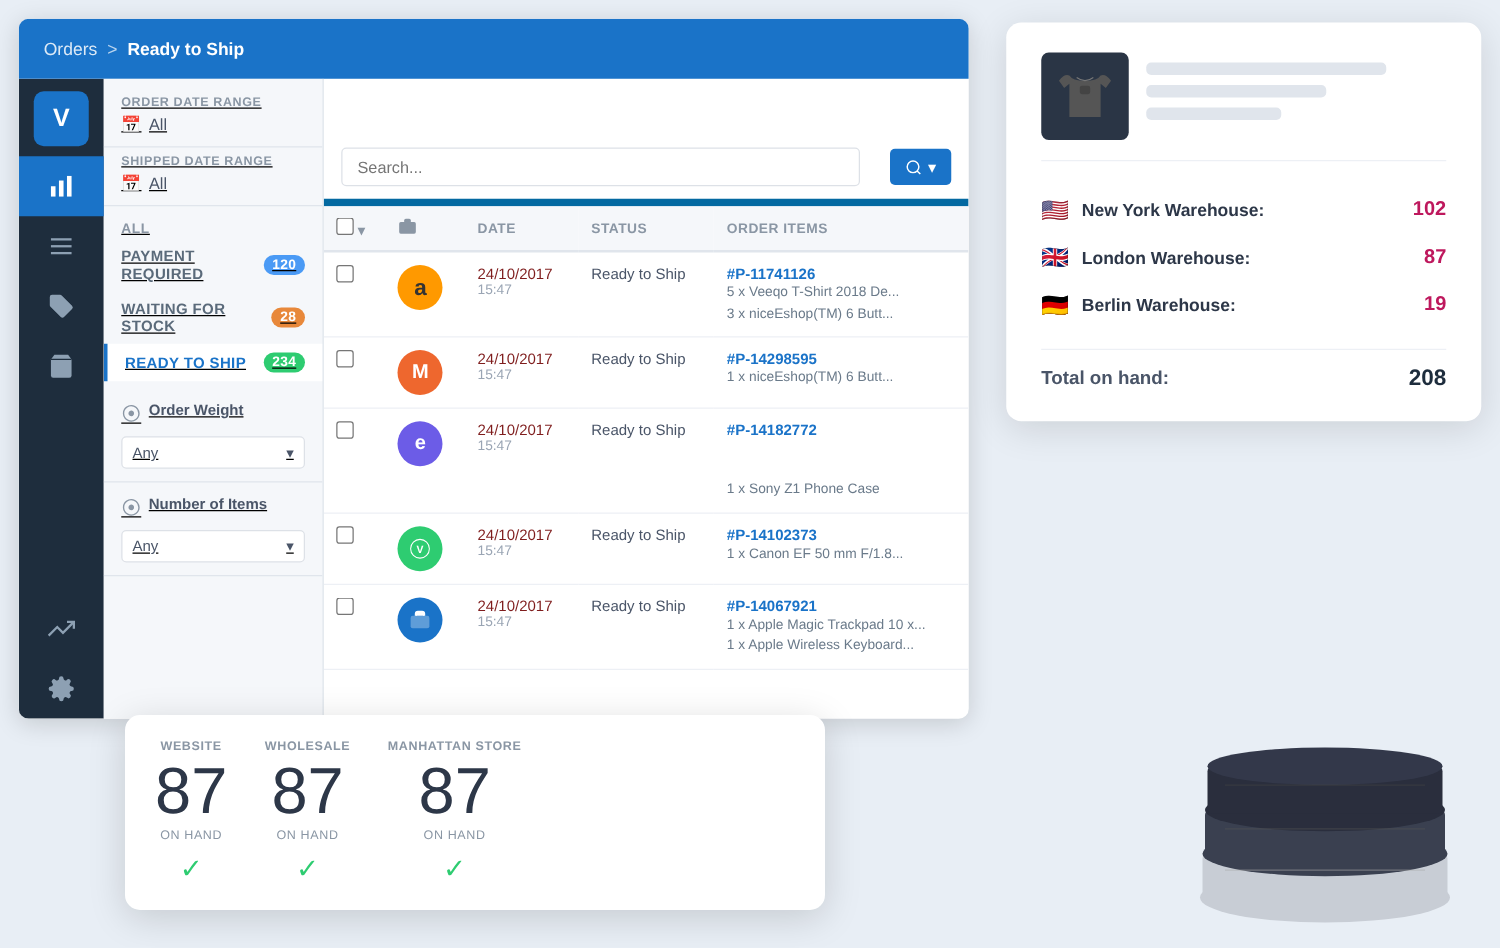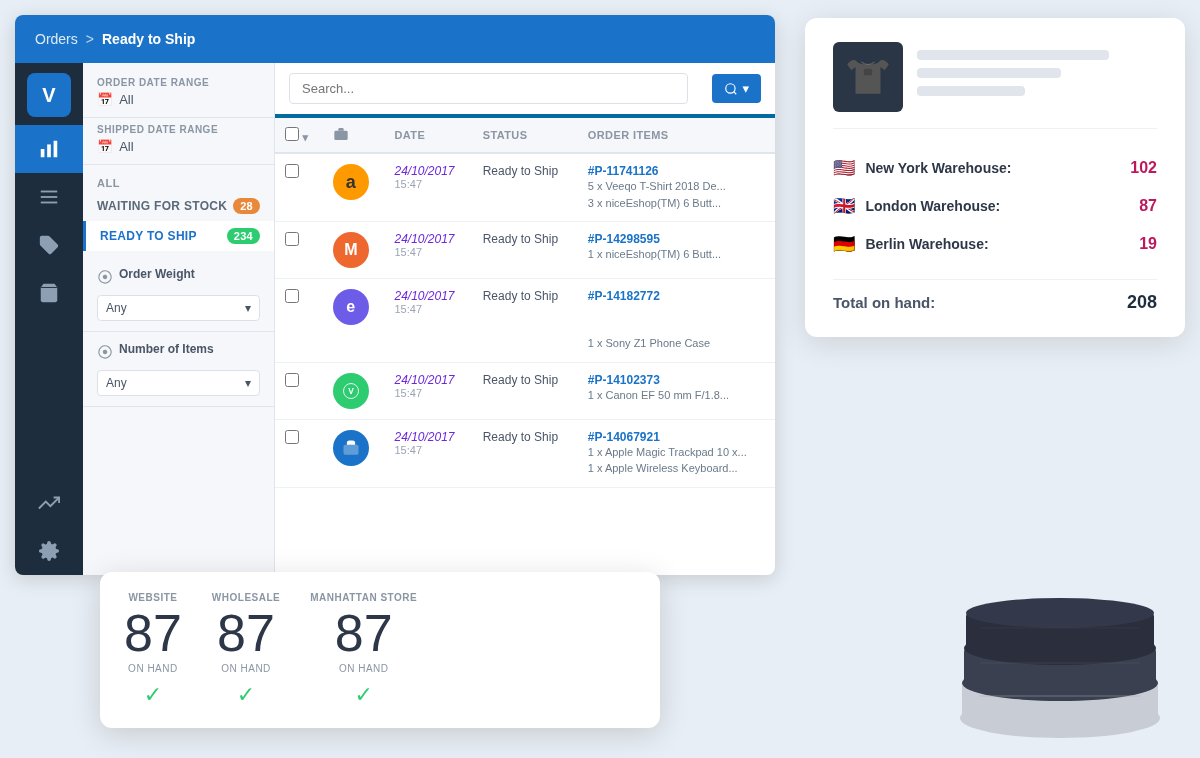--- a/index.html
+++ b/index.html
@@ -96,26 +96,27 @@
       background: #1a73c8;
       color: #fff;
     }
     .nav-icon-item svg {
       width: 22px;
       height: 22px;
     }
 
     
     .filters-sidebar {
-      width: 192px;
+      width: 176px;
       background: #f5f7fa;
       border-right: 1px solid #e0e5ec;
       padding: 14px 0;
       overflow-y: auto;
       flex-shrink: 0;
+      text-decoration: underline;
     }
     .filter-section {
       padding: 0 14px 10px;
       border-bottom: 1px solid #e0e5ec;
       margin-bottom: 6px;
     }
     .filter-label {
       font-size: 10px;
       font-weight: 700;
       color: #8a96a4;
@@ -187,24 +188,25 @@
 
     
     .orders-area {
       flex: 1;
       display: flex;
       flex-direction: column;
       overflow: hidden;
     }
     .search-bar {
       padding: 10px 14px;
-      border-bottom: 4px solid #0369a1;
+      border-bottom: 6px solid #0369a1;
       display: flex;
       align-items: center;
       gap: 24px;
+      margin-top: 45px;
     }
     .search-input {
       flex: 1;
       border: 1px solid #dde1e7;
       border-radius: 4px;
       padding: 7px 12px;
       font-size: 13px;
       color: #a0aab4;
       outline: none;
     }
@@ -259,21 +261,21 @@
       justify-content: center;
       font-size: 14px;
       font-weight: 900;
       color: #fff;
       flex-shrink: 0;
     }
 
     .order-link { color: #1a73c8; font-weight: 600; font-size: 12px; text-decoration: none; }
     .order-items-text { color: #6a7a8a; font-size: 11px; line-height: 1.5; }
     .status-text { color: #4a5568; font-size: 12px; }
-    .date-text { color: #6d28d9; font-size: 12px; font-style: italic; }
+    .date-text { color: #7f1d1d; font-size: 12px; }
     .time-text { color: #9aa5b4; font-size: 11px; }
 
     
     .warehouse-card {
       position: absolute;
       top: 18px;
       right: 15px;
       width: 380px;
       background: #fff;
       border-radius: 12px;
@@ -521,20 +523,24 @@
         <div class="filter-label">SHIPPED DATE RANGE</div>
         <div class="filter-value">
           <span class="filter-icon">📅</span>
           <span>All</span>
         </div>
       </div>
 
       <div class="all-label">ALL</div>
 
       <div class="status-list">
+        <div class="status-item">
+          <span>PAYMENT REQUIRED</span>
+          <span class="status-badge badge-blue">120</span>
+        </div>
         <div class="waiting-item">
           <span>WAITING FOR STOCK</span>
           <span class="status-badge badge-orange">28</span>
         </div>
         <div class="status-item active">
           <span>READY TO SHIP</span>
           <span class="status-badge badge-green">234</span>
         </div>
       </div>
 

